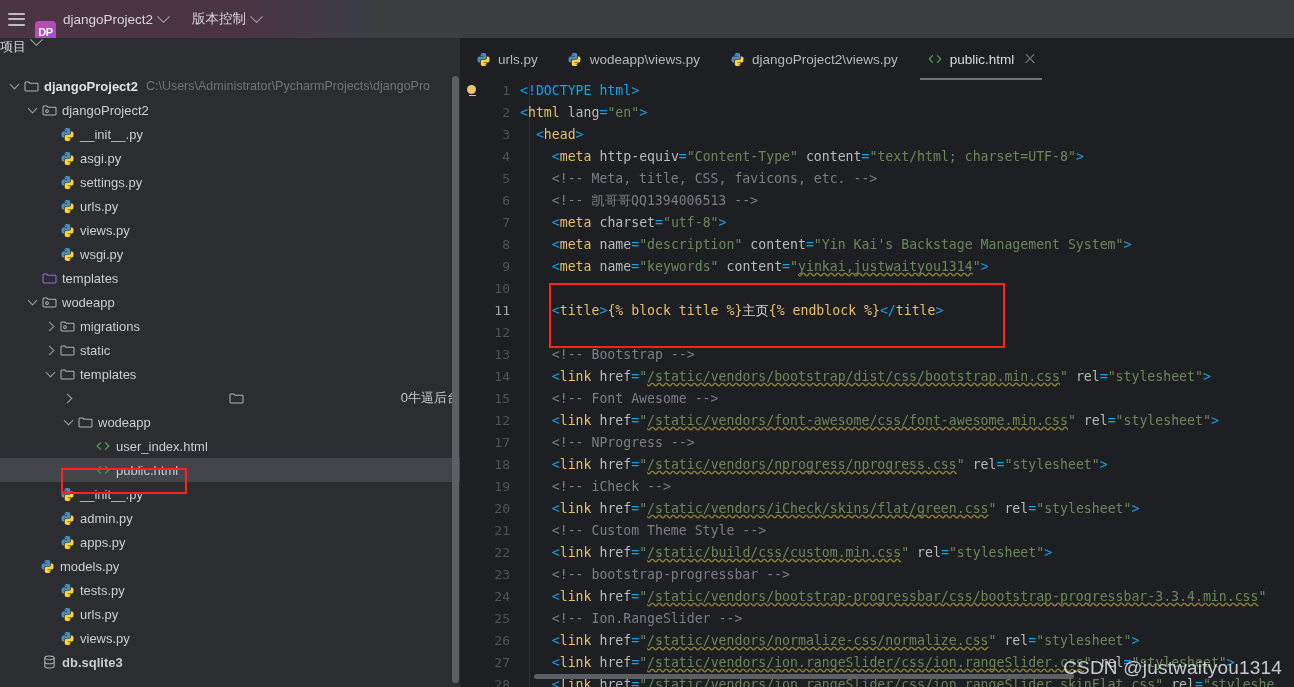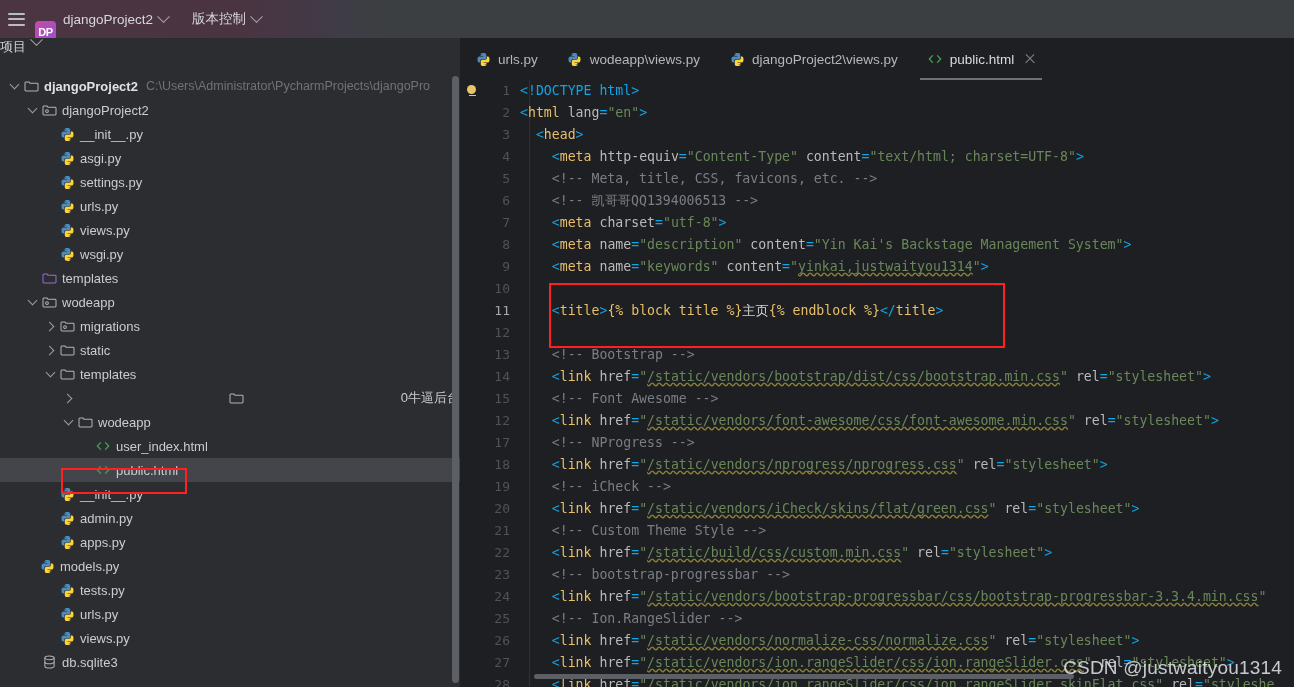--- a/index.html
+++ b/index.html
@@ -413,21 +413,21 @@
         <div class="row" style="padding-left: 44px;">
           <span class="arrow "></span>
           <span class="ico">
             <svg width="15" height="15" viewBox="0 0 16 16">
               <path fill="#4B8BBE" d="M7.9 1c-1.6 0-3 .3-3 1.6v1.6h3.1v.5H3.7S1.6 4.5 1.6 8s1.9 3.2 1.9 3.2h1V9.6s-.1-1.9 1.8-1.9h2.8s1.8 0 1.8-1.7V2.8S11.1 1 7.9 1zM6.2 2.1c.3 0 .5.2.5.5s-.2.5-.5.5-.5-.2-.5-.5.2-.5.5-.5z"></path>
               <path fill="#FFD43B" d="M8.1 15c1.6 0 3-.3 3-1.6v-1.6H8v-.5h4.3s2.1.2 2.1-3.3-1.9-3.2-1.9-3.2h-1v1.6s.1 1.9-1.8 1.9H6.9s-1.8 0-1.8 1.7v3.2s.2 1.8 3 1.8zm1.7-1.1c-.3 0-.5-.2-.5-.5s.2-.5.5-.5.5.2.5.5-.2.5-.5.5z"></path>
             </svg>
           </span>
           <span class="name">views.py</span>
         </div>
-        <div class="row" style="padding-left: 26px;">
+        <div class="row" style="padding-left: 26px; font-weight: bold;">
           <span class="arrow "></span>
           <span class="ico">
             <svg width="13" height="14" viewBox="0 0 14 15">
               <ellipse cx="7" cy="3" rx="5" ry="2" fill="none" stroke="#b0b3b8" stroke-width="1.1"></ellipse>
               <path d="M2 3v9c0 1.1 2.2 2 5 2s5-.9 5-2V3" fill="none" stroke="#b0b3b8" stroke-width="1.1"></path>
               <path d="M2 7.5c0 1.1 2.2 2 5 2s5-.9 5-2" fill="none" stroke="#b0b3b8" stroke-width="1.1"></path>
             </svg>
           </span>
           <span class="name">db.sqlite3</span>
         </div>

